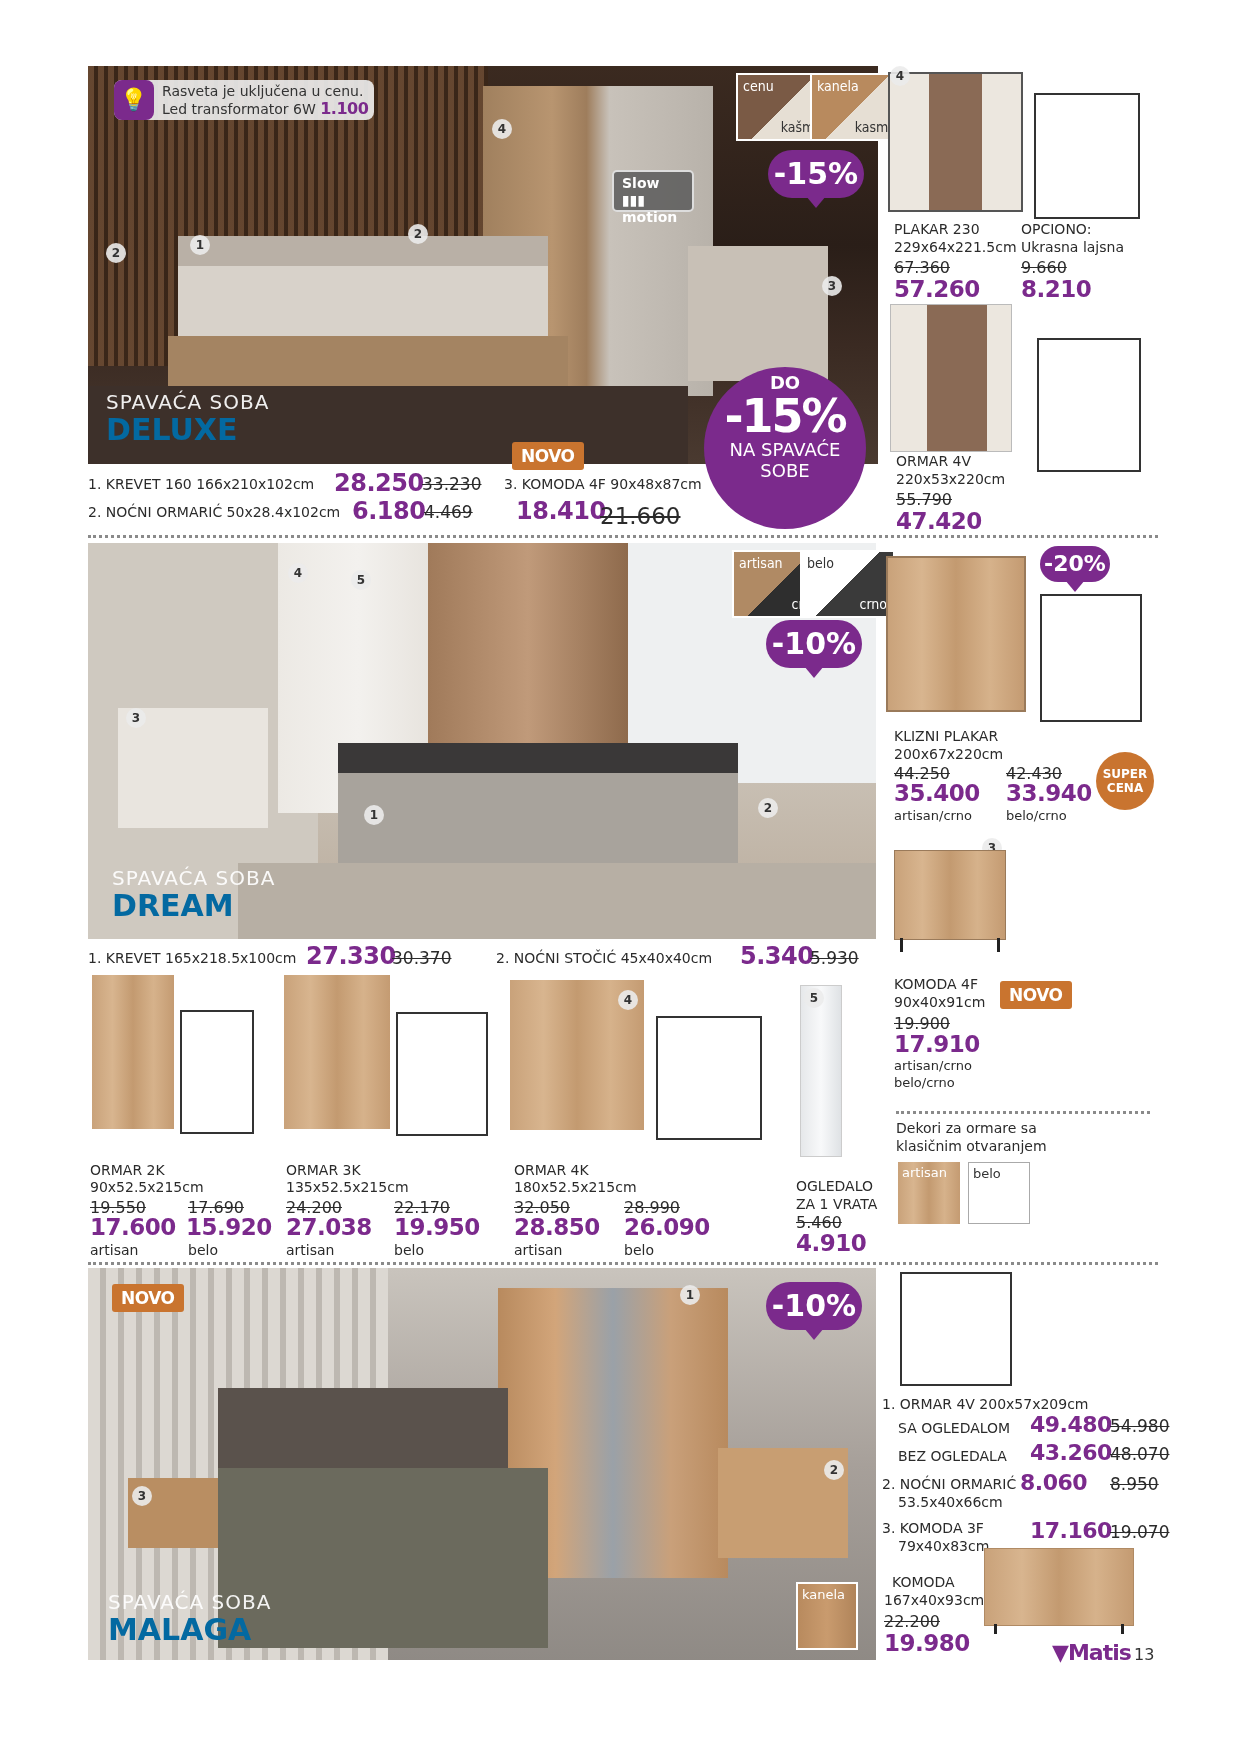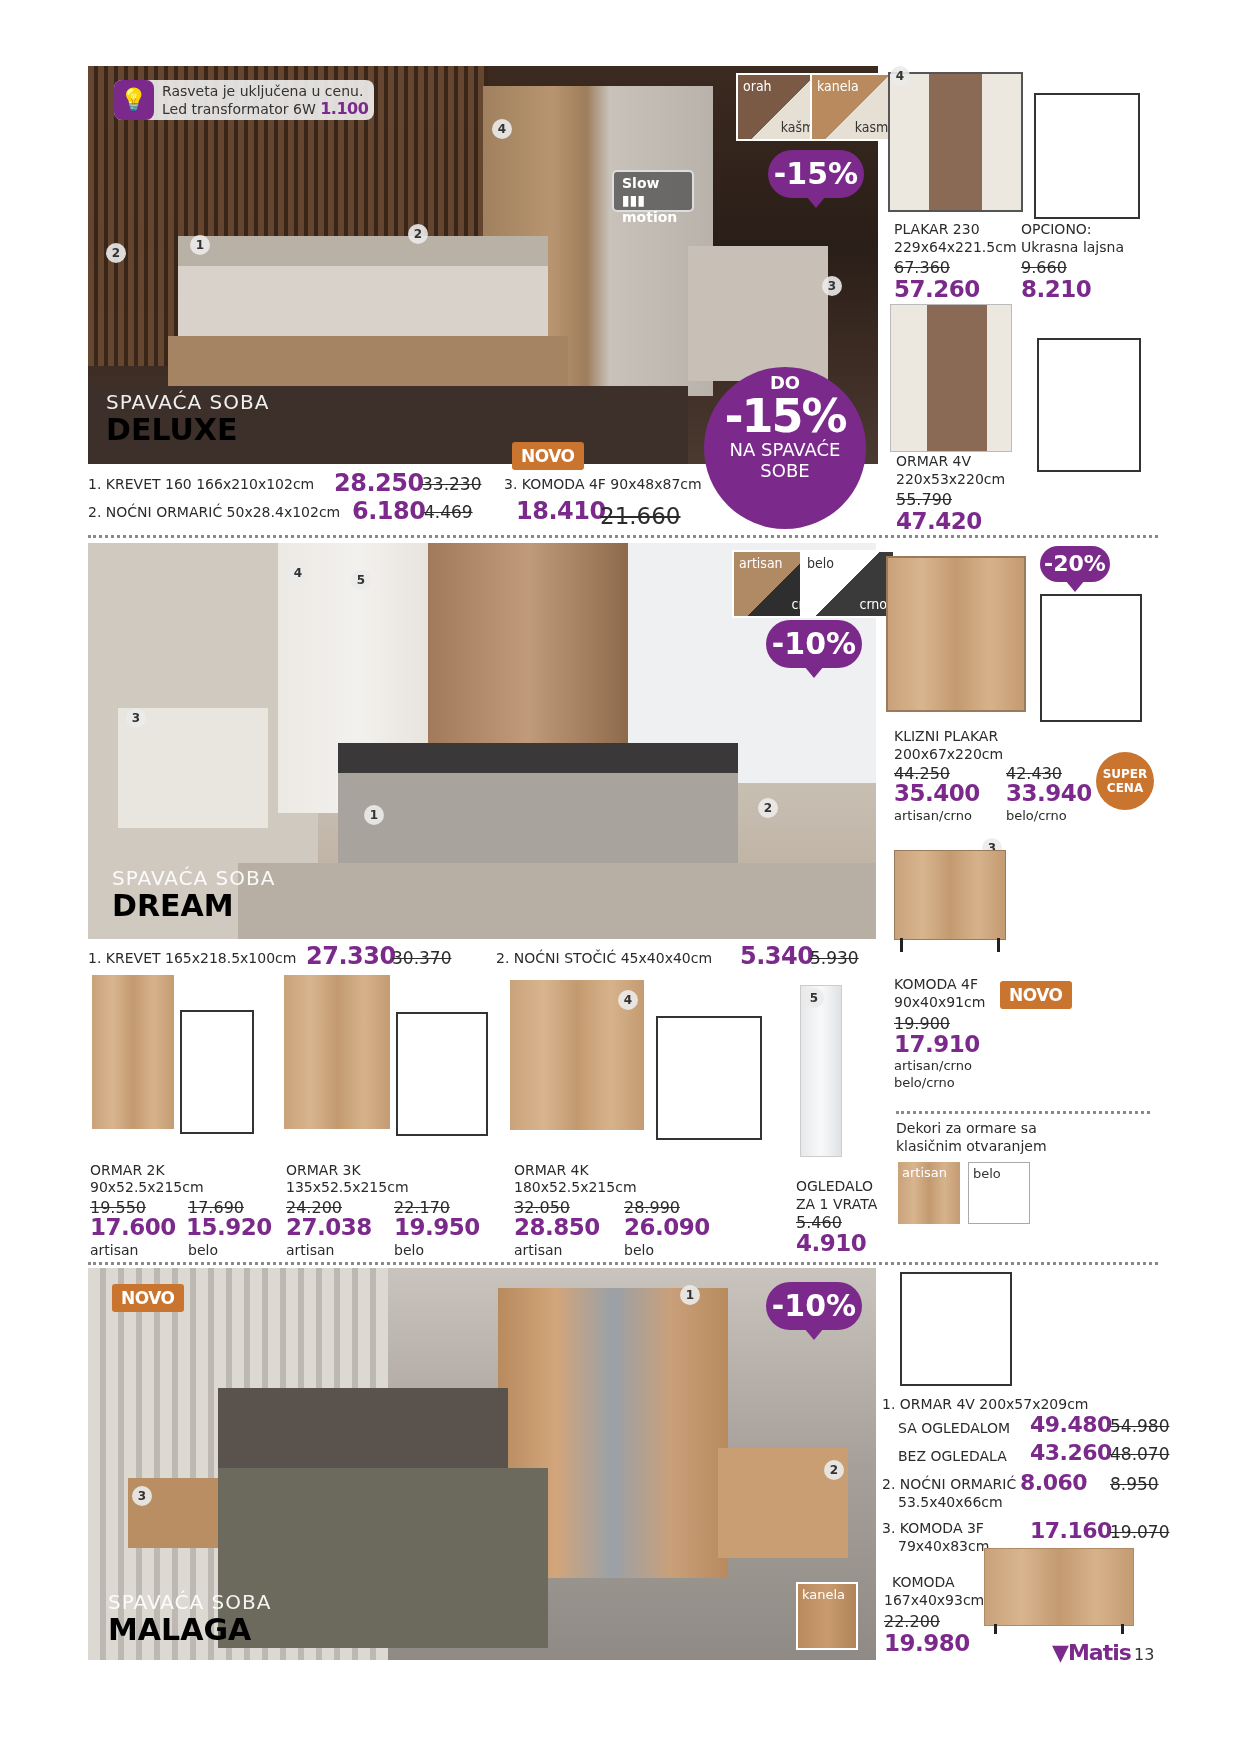--- a/index.html
+++ b/index.html
@@ -12,21 +12,21 @@
   .dots { position: absolute; height: 0; border-top: 3px dotted #8a8a8a; }
   .num { position: absolute; width: 20px; height: 20px; border-radius: 50%; background: rgba(235,235,235,0.9); color: #333; font-size: 12px; text-align: center; line-height: 20px; font-weight: bold; }
   .novo { position: absolute; background: #c9742f; color: #fff; font-weight: bold; font-size: 17px; padding: 4px 9px; border-radius: 3px; letter-spacing: -0.5px; }
   .bubble { position: absolute; background: #7b2a8c; color: #fff; font-weight: bold; border-radius: 30px; text-align: center; }
   .bubble::after { content: ""; position: absolute; left: 50%; bottom: -10px; margin-left: -10px; border-left: 10px solid transparent; border-right: 10px solid transparent; border-top: 12px solid #7b2a8c; }
   .swatch { position: absolute; width: 95px; height: 68px; border: 2px solid #fff; overflow: hidden; }
   .swatch .s1, .swatch .s2 { position: absolute; font-size: 14px; font-family: "DejaVu Sans Condensed", "DejaVu Sans", sans-serif; }
   .swatch .s1 { top: 3px; left: 5px; }
   .swatch .s2 { bottom: 4px; right: 6px; }
   .room-sub { position: absolute; color: #fff; font-size: 20px; letter-spacing: 1px; opacity: 0.92; }
-  .room-title { position: absolute; color: #000000; font-size: 30px; font-weight: bold; }
+  .room-title { position: absolute; color: #0369a1; font-size: 30px; font-weight: bold; }
   .line-drawing { position: absolute; border: 2px solid #333; background: #fff; }
   .wood { background: linear-gradient(90deg, #c9a27a 0%, #d8b58f 25%, #c39a70 50%, #d6b28b 75%, #c49b72 100%); }
 </style>
 </head>
 <body>
 
 <div class="photo" style="left:88px; top:66px; width:790px; height:398px; background: linear-gradient(180deg,#3b2a20 0%,#2a1e18 45%,#3a2a22 70%,#4a3a30 100%);">
 
   <div class="abs" style="left:0; top:0; width:400px; height:300px; background: repeating-linear-gradient(90deg,#6a4a32 0px,#6a4a32 6px,#3a2618 6px,#3a2618 10px); opacity:0.9;"></div>
 
@@ -47,21 +47,21 @@
     <div><span>Led transformator 6W</span> <span class="price" style="font-size:16px;">1.100</span></div>
   </div>
 </div>
 
 <div class="abs" style="left:612px; top:170px; width:82px; height:42px; background:rgba(90,90,90,0.85); border:2px solid #ddd; border-radius:5px; color:#fff; font-weight:bold; font-size:14px; line-height:17px; padding:3px 8px;">
   <div><span>Slow</span> <span>▮▮▮</span></div>
   <div>motion</div>
 </div>
 
 <div class="swatch" style="left:736px; top:73px; background: linear-gradient(135deg,#7a5a45 50%,#e6dfd4 50%);">
-  <span class="s1" style="color:#fff;">orah</span>
+  <span class="s1" style="color:#fff;">cenu</span>
   <span class="s2" style="color:#333;">kašmir</span>
 </div>
 <div class="swatch" style="left:810px; top:73px; background: linear-gradient(135deg,#b88a5e 50%,#e6dfd4 50%);">
   <span class="s1" style="color:#fff;">kanela</span>
   <span class="s2" style="color:#333;">kasmir</span>
 </div>
 
 <div class="bubble" style="left:768px; top:150px; width:96px; height:48px; font-size:30px; line-height:48px;">-15%</div>
 
 <div class="num" style="left:190px; top:235px;">1</div>

